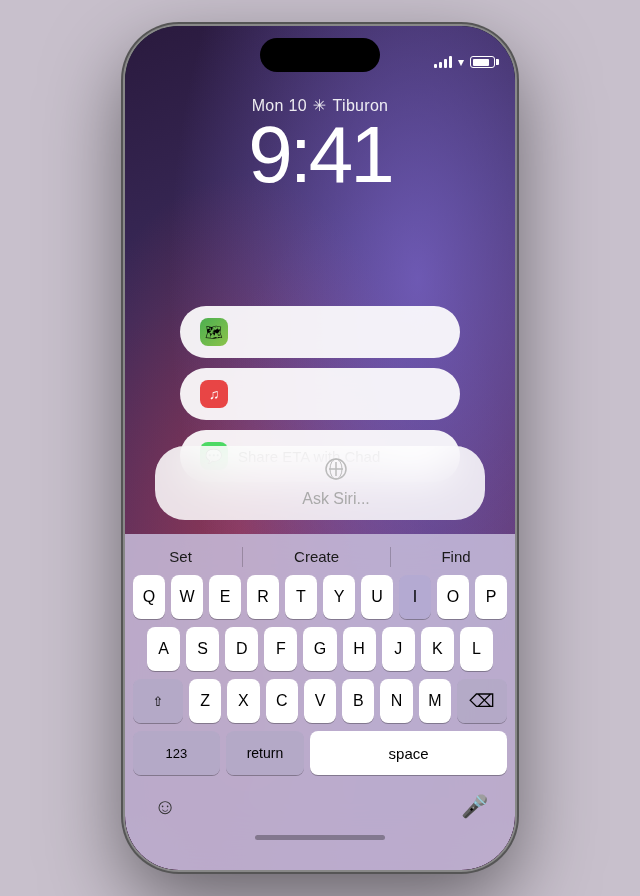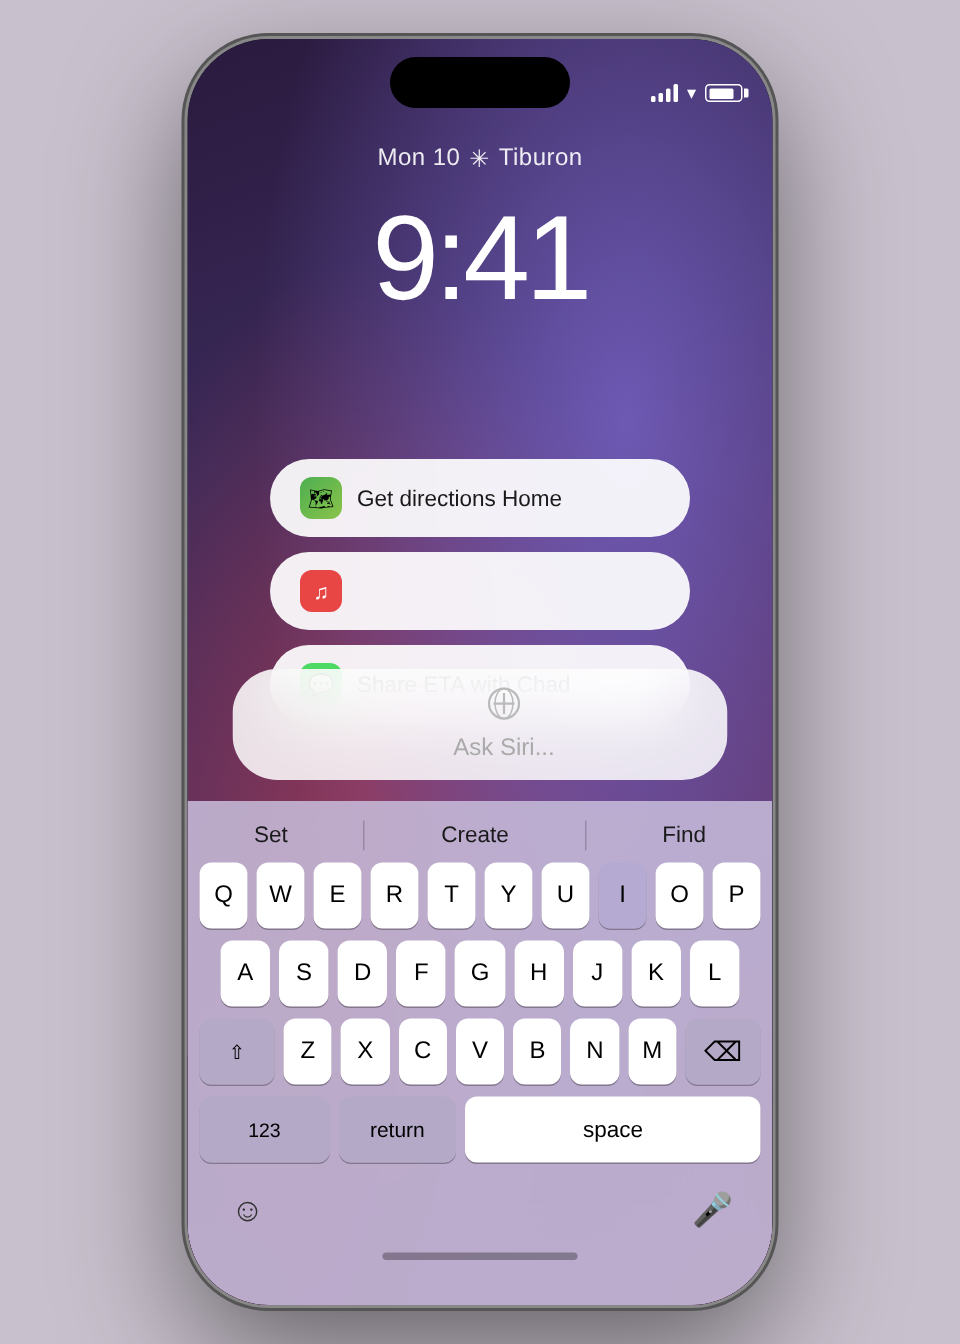--- a/index.html
+++ b/index.html
@@ -155,21 +155,21 @@
     .sun-icon-inline {
       font-size: 16px;
     }
 
     .clock-time {
       font-size: 80px;
       color: #fff;
       font-weight: 300;
       letter-spacing: -3px;
       line-height: 1;
-      margin-top: 16px;
+      margin-top: 0;
     }
 
     
     .siri-suggestions {
       position: absolute;
       top: 280px;
       left: 0;
       right: 0;
       z-index: 6;
       display: flex;
@@ -392,21 +392,20 @@
         <span>Tiburon</span>
       </div>
       <div class="clock-time">9:41</div>
     </div>
 
     <div class="siri-suggestions">
       <div class="suggestion-pill">
         <div class="suggestion-icon icon-maps">
           <span style="font-size:14px;">🗺</span>
         </div>
-        <span class="suggestion-text">Get directions Home</span>
       </div>
       <div class="suggestion-pill">
         <div class="suggestion-icon icon-music">
           <span style="font-size:14px; color:#fff;">♫</span>
         </div>
       </div>
       <div class="suggestion-pill">
         <div class="suggestion-icon icon-messages">
           <span style="font-size:14px;">💬</span>
         </div>

